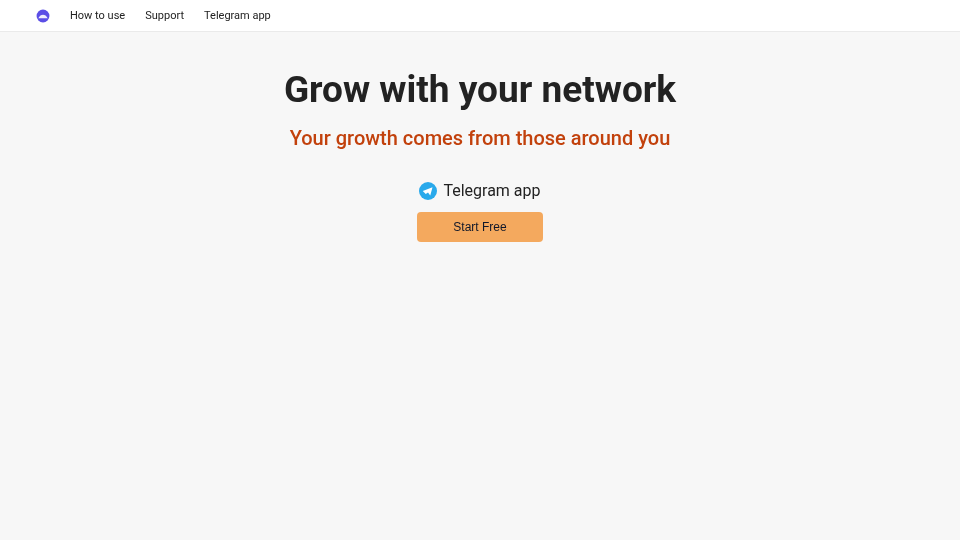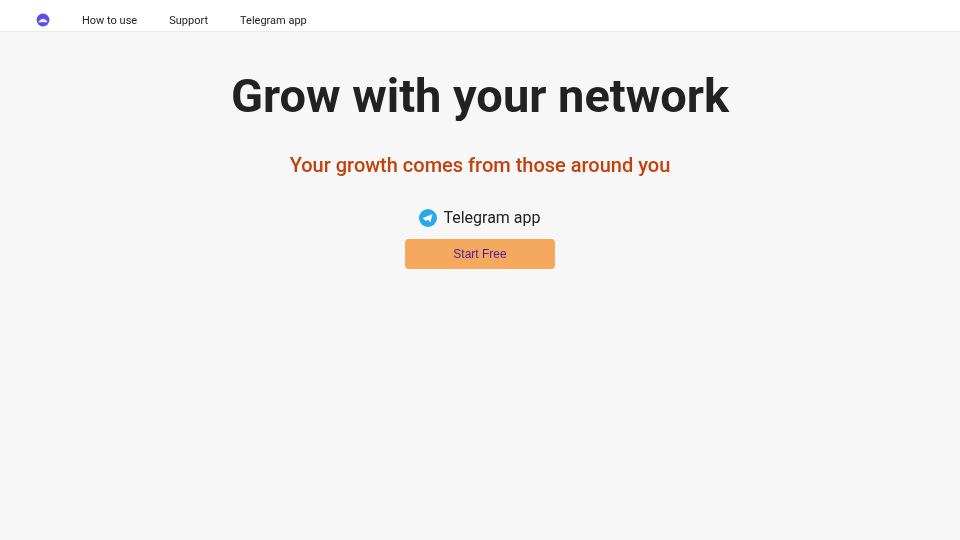--- a/index.html
+++ b/index.html
@@ -9,44 +9,44 @@
     background: #f7f7f7;
     font-family: -apple-system, BlinkMacSystemFont, "Segoe UI", Roboto, Helvetica, Arial, sans-serif;
     color: #222;
     overflow: hidden;
   }
   .nav {
     height: 32px;
     background: #ffffff;
     border-bottom: 1px solid #eaeaea;
     display: flex;
-    align-items: flex-end;
+    align-items: center;
     padding: 4px 36px;
-    gap: 32px;
+    gap: 20px;
     font-size: 11px;
   }
   .logo {
     width: 14px;
     height: 14px;
     display: inline-block;
   }
   .nav a {
     color: #222;
     text-decoration: none;
     cursor: pointer;
   }
   .hero {
     padding-top: 36px;
     text-align: center;
   }
   .hero h1 {
-    font-size: 47px;
+    font-size: 37px;
     font-weight: 700;
     color: #222;
-    margin-bottom: 29px;
+    margin-bottom: 14px;
   }
   .hero .sub {
     font-size: 20px;
     font-weight: 500;
     color: #c2410c;
     line-height: 1.3;
     margin-bottom: 30px;
   }
   .tg-link {
     display: inline-flex;
@@ -58,25 +58,25 @@
     cursor: pointer;
     margin-bottom: 12px;
   }
   .tg-link .tg-icon {
     width: 18px;
     height: 18px;
   }
   .cta {
     display: inline-block;
     background: #f4a95e;
-    color: #4c1d95;
+    color: #0f172a;
     border: none;
     border-radius: 4px;
     padding: 8px 0;
-    width: 150px;
+    width: 126px;
     font-size: 12px;
     cursor: pointer;
   }
 </style>
 </head>
 <body>
 
 <div class="nav">
   <span class="logo">
     <svg viewBox="0 0 24 24" width="14" height="14">

